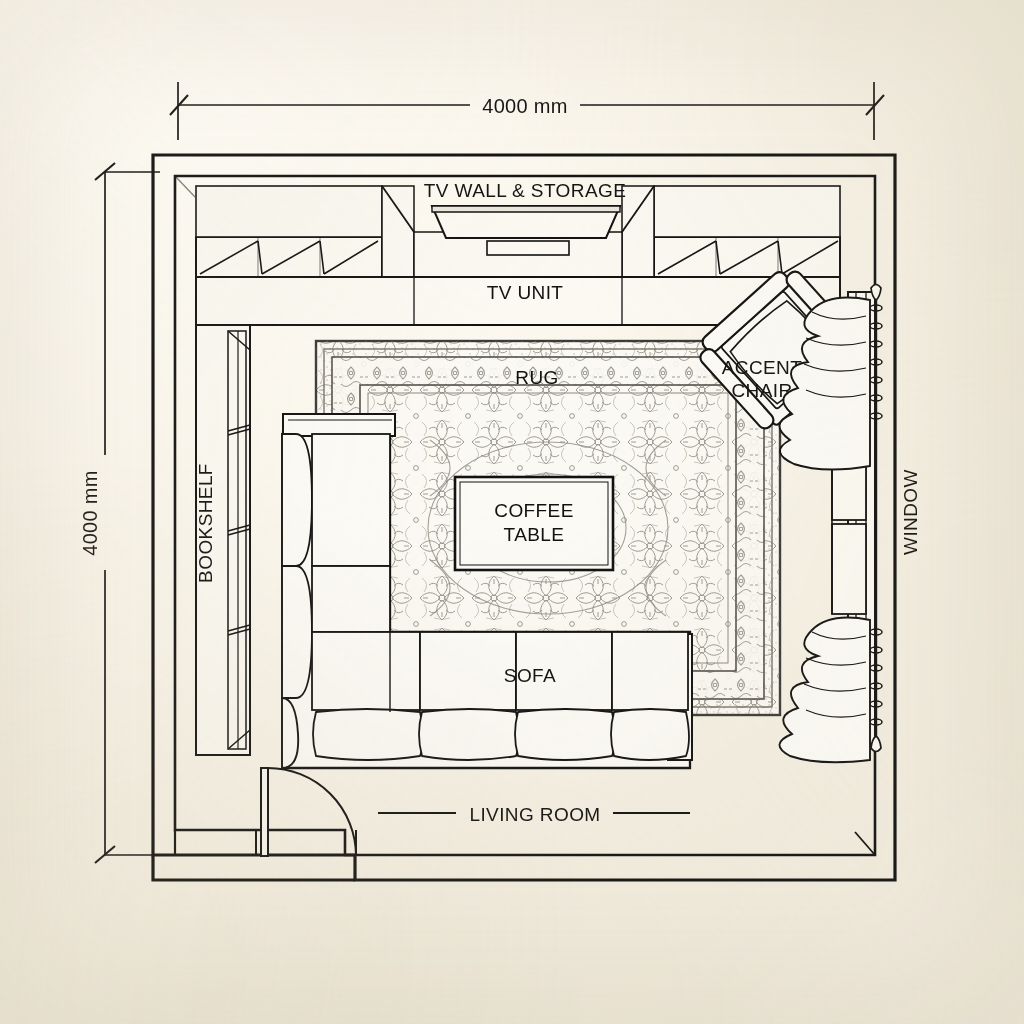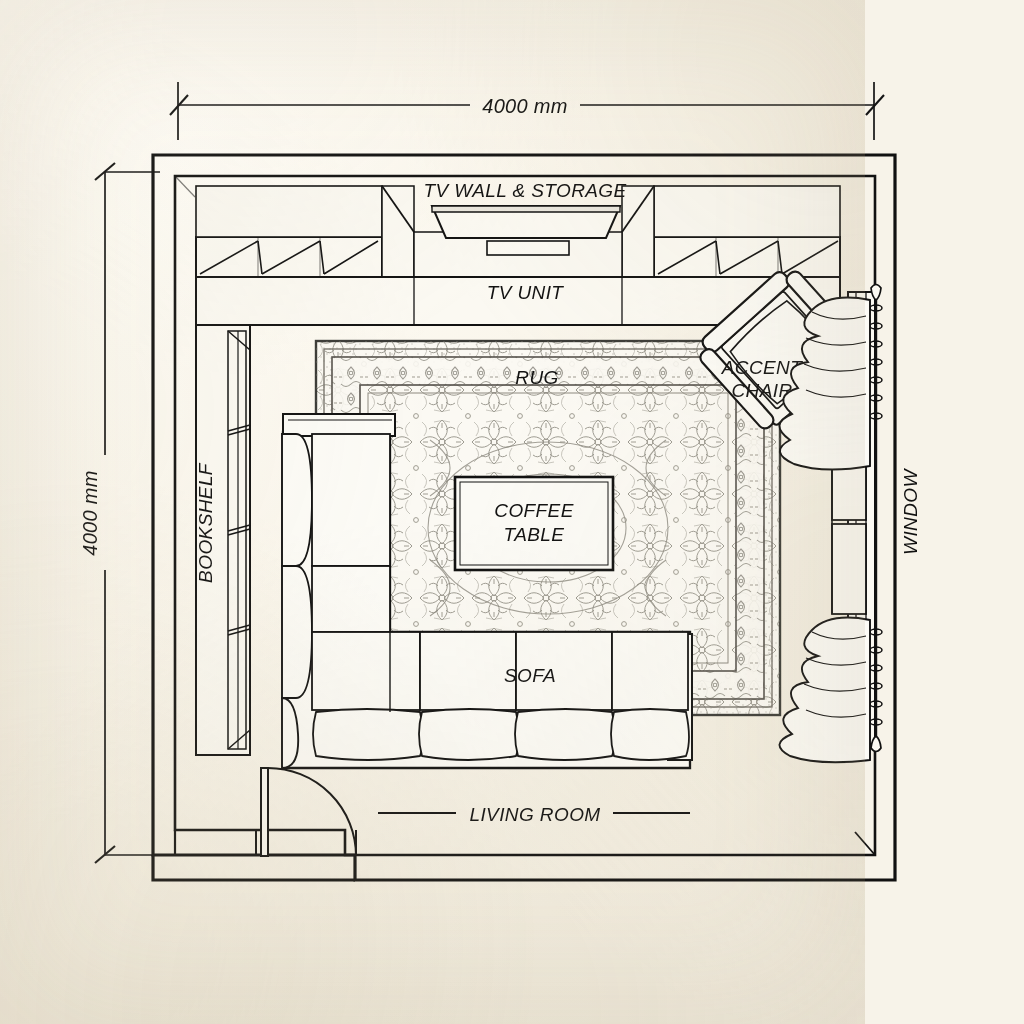--- a/index.html
+++ b/index.html
@@ -3,25 +3,24 @@
 <meta charset="utf-8">
 <title>Living Room Floor Plan</title>
 <style>
   html,body{margin:0;padding:0;}
   body{
     width:1024px;height:1024px;overflow:hidden;
     font-family:"Liberation Sans", sans-serif;
     background:#f7f3e9;
   }
   #sheet{
-    position:relative;width:865px;height:1024px;
+    position:relative;width:1024px;height:1024px;
     background:
       radial-gradient(ellipse at 22% 14%, #fffdf7 0%, #faf6ec 38%, #f4efe2 72%, #efe9db 100%),
       linear-gradient(180deg,#f8f4ea 0%,#f5f1e6 50%,#f1ecdf 100%);
-    font-style: italic;
   }
   
   #grain{
     position:absolute;inset:0;pointer-events:none;opacity:.55;
     background-image:
       radial-gradient(circle at 8% 92%, rgba(190,175,140,.20) 0 10%, transparent 38%),
       radial-gradient(circle at 95% 5%,  rgba(190,175,140,.16) 0 9%,  transparent 34%),
       radial-gradient(circle at 50% 99%, rgba(175,160,125,.14) 0 14%, transparent 45%),
       radial-gradient(circle at 2% 40%,  rgba(200,188,158,.12) 0 12%, transparent 40%),
       radial-gradient(circle at 99% 62%, rgba(200,188,158,.13) 0 10%, transparent 38%),

